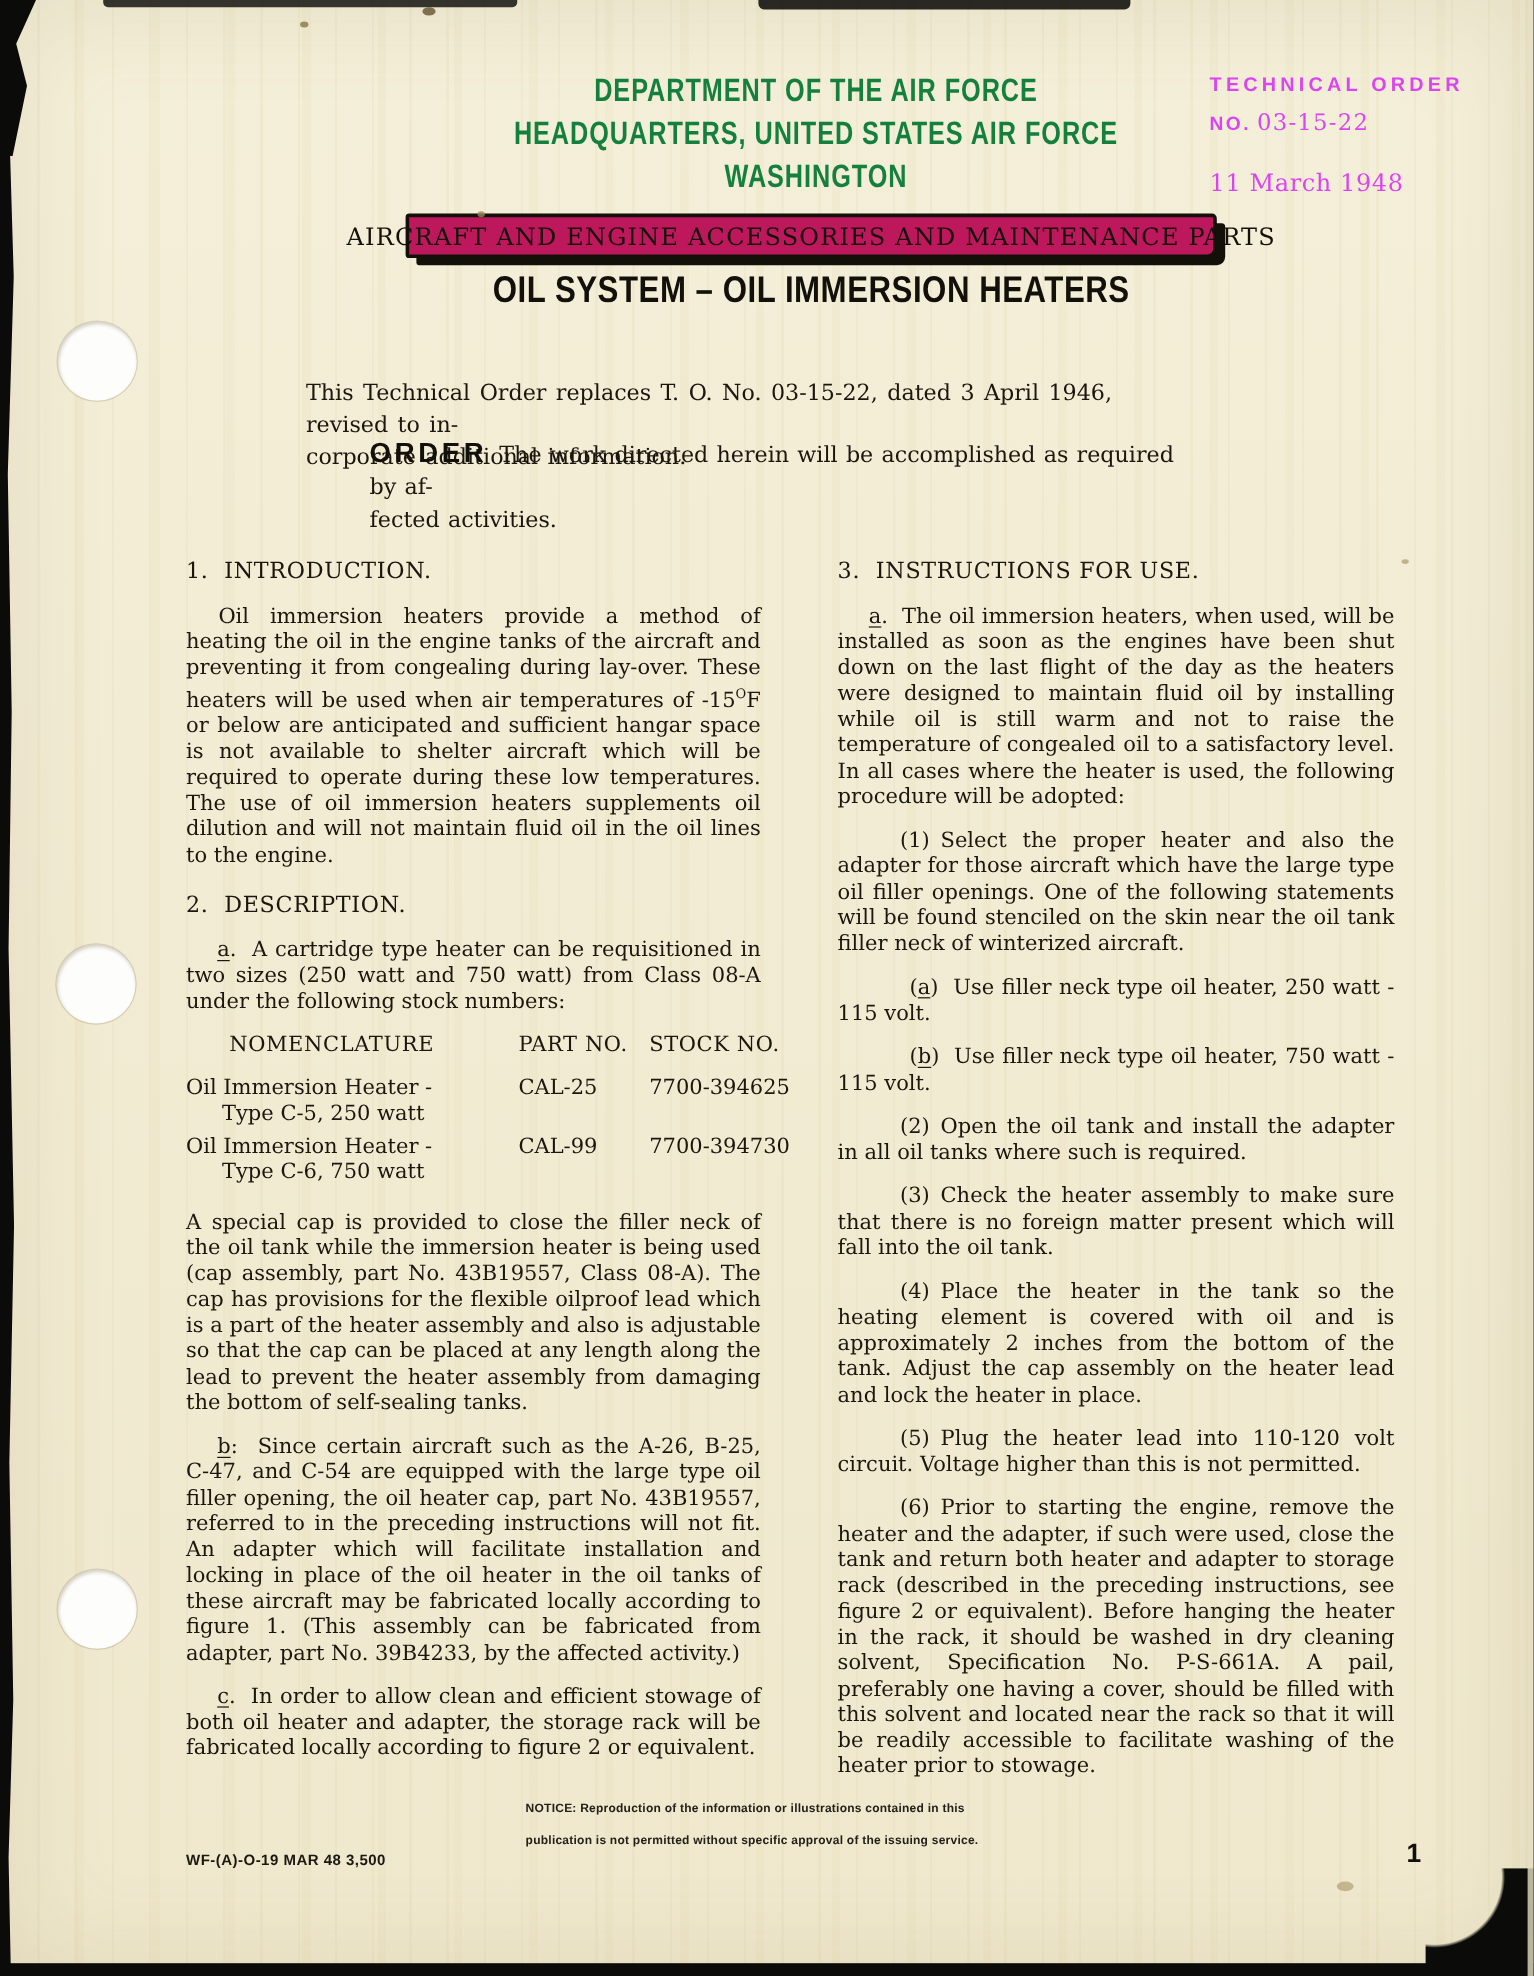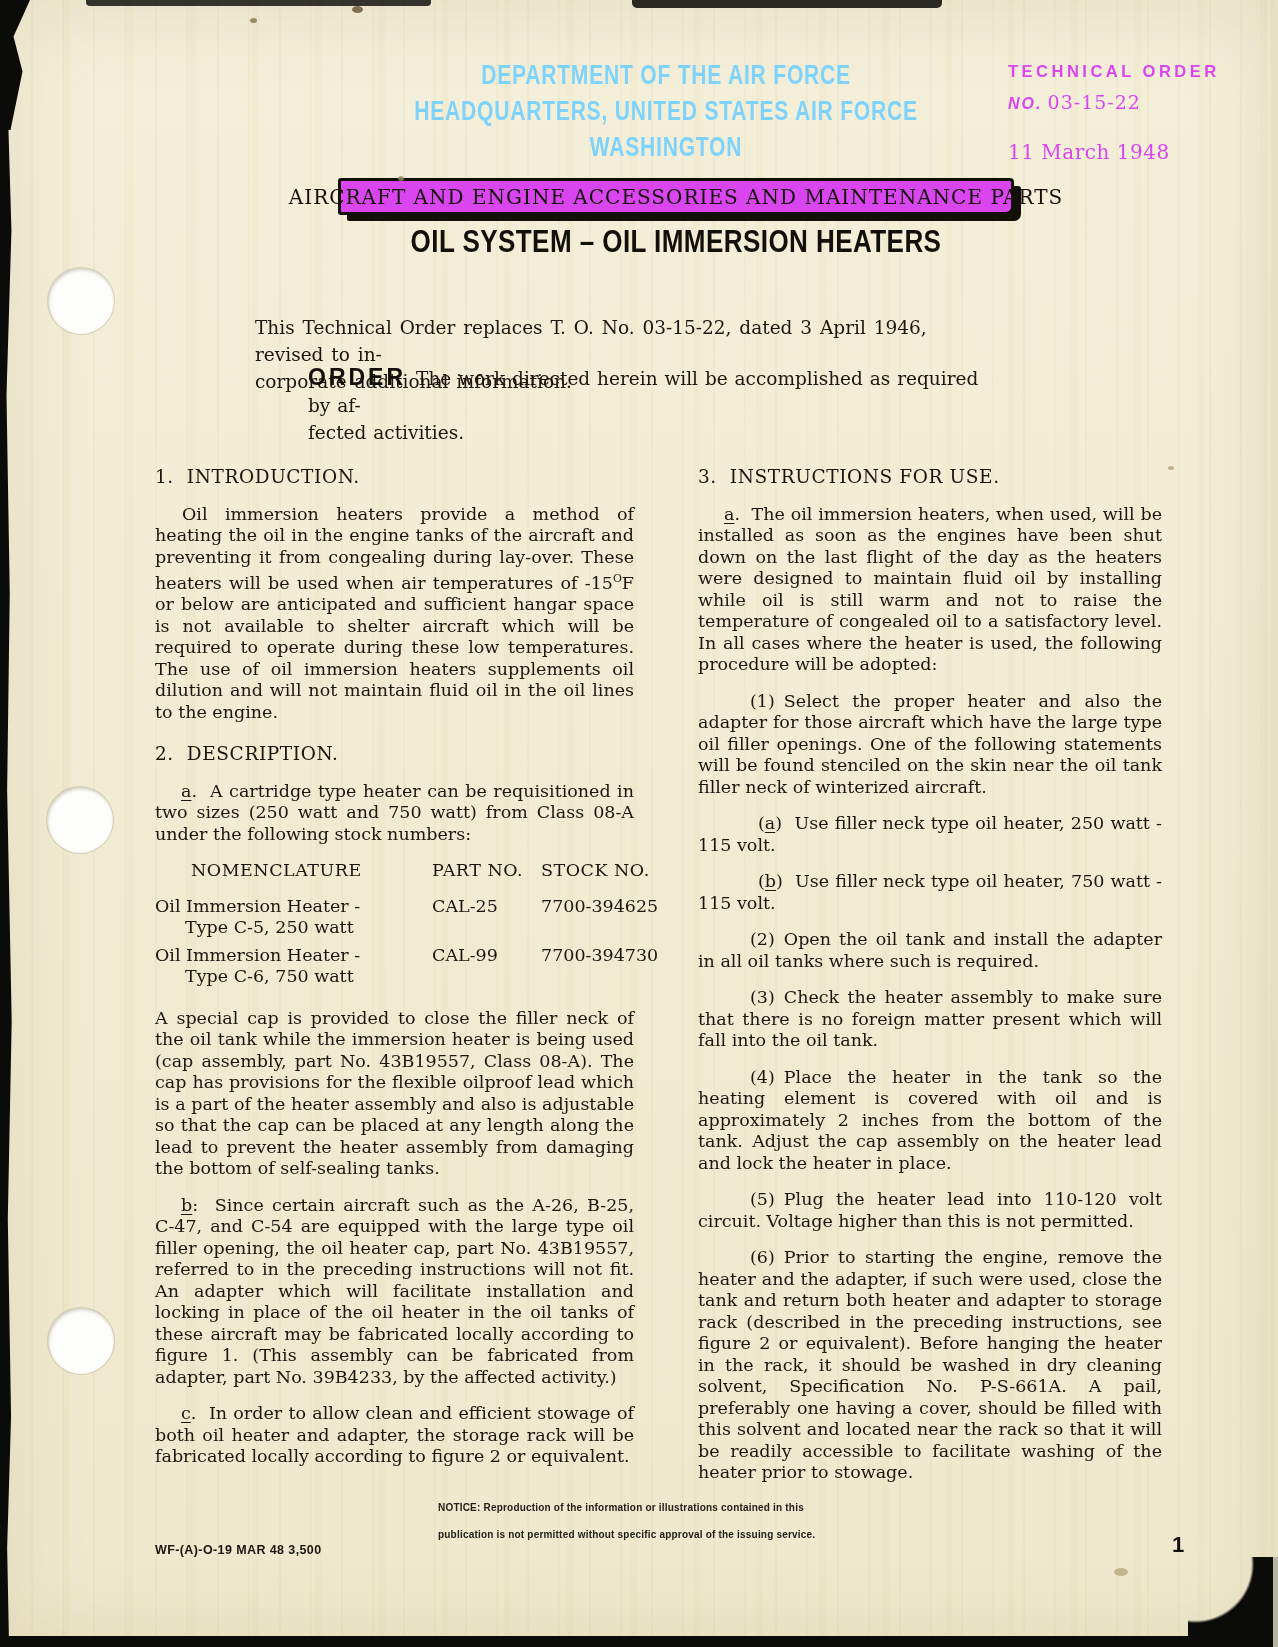--- a/index.html
+++ b/index.html
@@ -20,31 +20,31 @@
   .edge-top-b{position:absolute;left:632px;top:0;width:310px;height:8px;background:#14130f;opacity:.9;border-radius:0 0 5px 5px;}
   .edge-bottom{position:absolute;left:0;bottom:0;width:1278px;height:11px;background:#0b0b0a;}
   .edge-corner-br{position:absolute;right:0;bottom:0;width:90px;height:90px;
     background:radial-gradient(circle at 8% 8%, rgba(0,0,0,0) 0 56px, #0b0b0a 59px);}
   .edge-right{position:absolute;right:0;top:0;width:5px;height:1647px;background:#e6dfc2;opacity:.8;}
   .speck{position:absolute;border-radius:50%;}
   
   .hole{position:absolute;width:66px;height:66px;border-radius:50%;background:#fdfdfb;
     box-shadow:0 0 0 1px rgba(90,75,40,0.18), 1px 2px 3px rgba(90,75,40,0.25) inset;}
   
-  .org{position:absolute;left:328px;top:57px;width:676px;text-align:center;
-       font-family:"Liberation Sans", sans-serif;font-weight:700;font-size:27px;line-height:36px;color:#7dd3fc;}
+  .org{position:absolute;left:342px;top:57px;width:676px;text-align:center;
+       font-family:"Liberation Sans", sans-serif;font-weight:700;font-size:27px;line-height:36px;color:#15803d;}
   .org div{transform:scaleX(0.78);transform-origin:50% 50%;white-space:nowrap;letter-spacing:1px;}
   .to-block{position:absolute;left:1008px;top:62px;width:240px;color:#d946ef;}
   .to-label{font-family:"Liberation Sans", sans-serif;font-weight:700;font-size:16.5px;letter-spacing:3.5px;white-space:nowrap;}
   .to-noline{margin-top:10px;white-space:nowrap;}
-  .to-no{font-family:"Liberation Sans", sans-serif;font-weight:700;font-size:16px;letter-spacing:2px;font-style:italic;}
+  .to-no{font-family:"Liberation Sans", sans-serif;font-weight:700;font-size:16px;letter-spacing:2px;}
   .to-num{font-family:"DejaVu Serif", serif;font-size:19px;letter-spacing:1px;}
   .to-date{margin-top:27px;font-size:20px;letter-spacing:0.5px;}
   .banner{position:absolute;left:338px;top:178px;width:676px;height:37px;box-sizing:border-box;
-    border:3px solid #121008;background:#d946ef;border-radius:3px 4px 8px 3px;
+    border:3px solid #121008;background:#be185d;border-radius:3px 4px 8px 3px;
     box-shadow:8px 7px 0 -1px #121008;display:flex;align-items:center;justify-content:center;}
   .banner span{font-size:20px;letter-spacing:1px;white-space:nowrap;color:#15110a;}
   .doc-title{position:absolute;left:338px;top:224px;width:676px;text-align:center;
     font-family:"Liberation Sans", sans-serif;font-weight:700;font-size:31px;color:#12100a;}
   .doc-title div{transform:scaleX(0.84);transform-origin:50% 50%;white-space:nowrap;letter-spacing:0.5px;}
   .replace-note{position:absolute;left:255px;top:314px;width:706px;font-size:18.5px;line-height:27px;
     white-space:pre-line;word-spacing:2px;}
   .note-block{position:absolute;left:308px;top:364px;width:676px;font-size:18.5px;line-height:27px;word-spacing:1px;}
   .note-label{font-family:"Liberation Sans", sans-serif;font-weight:700;font-size:23px;letter-spacing:3px;
     margin-right:10px;color:#12100a;}

